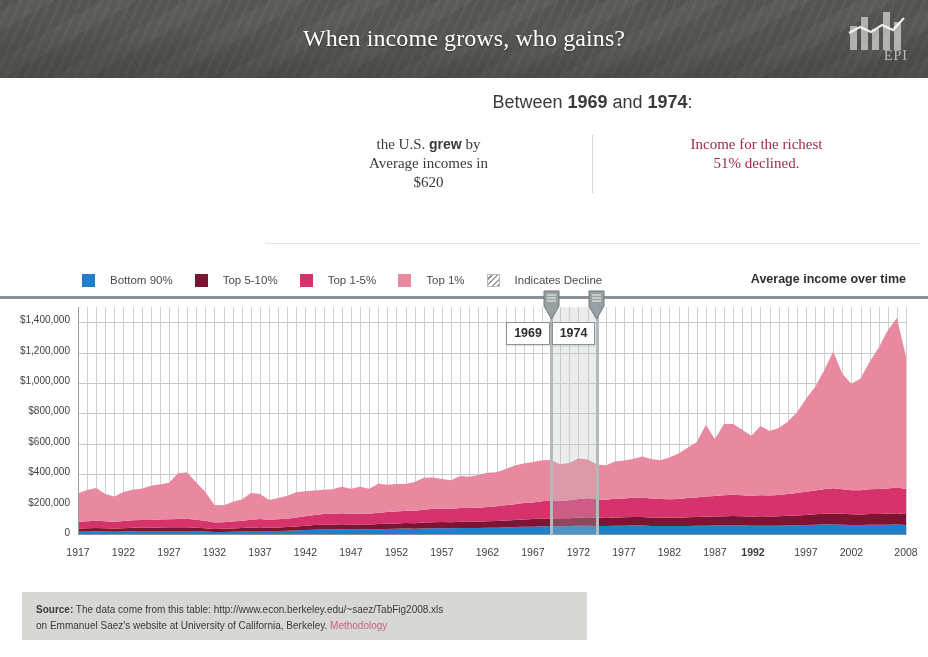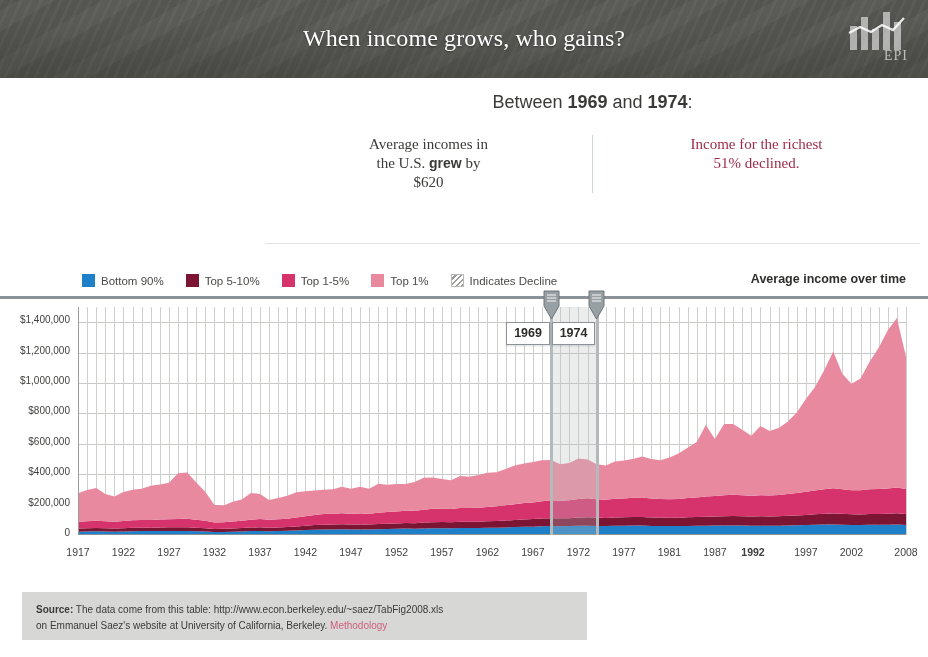--- a/index.html
+++ b/index.html
@@ -97,21 +97,21 @@
   .hr-sep{
     position:absolute;left:265px;top:243px;width:655px;height:1px;
     background:#e3e3e1;
   }
 
   
   .legend{
     position:absolute;left:82px;top:272px;height:16px;
     display:flex;align-items:center;gap:0px;
   }
-  .lg-item{display:flex;align-items:flex-end;margin-right:22px;}
+  .lg-item{display:flex;align-items:center;margin-right:22px;gap:9px;}
   .sw{width:13px;height:13px;margin-right:6px;display:inline-block;}
   .lg-label{font-size:11.5px;color:#4a4a48;}
   .sw-hatch{
     background:#ffffff;border:1px solid #b9b9b7;box-sizing:border-box;
     background-image:repeating-linear-gradient(-45deg,#9b9b99 0 1.5px,#ffffff 1.5px 4px);
   }
   .chart-title{
     position:absolute;right:22px;top:272px;
     font-size:12.5px;font-weight:bold;color:#2f2f2d;
   }
@@ -201,22 +201,22 @@
       </svg>
     </div>
     <div class="epi-text">EPI</div>
   </div>
 
 
   <div class="stats">
     <div class="between"><span>Between </span><b>1969</b><span> and </span><b>1974</b><span>:</span></div>
     <div class="cols">
       <div class="col c1">
+        <div><span>the U.S. </span><b>grew</b><span> by</span></div>
         <div>Average incomes in</div>
-        <div><span>the U.S. </span><b>grew</b><span> by</span></div>
         <div>$620</div>
       </div>
       <div class="col c2">
         <div>Income for the richest</div>
         <div>51% declined.</div>
       </div>
     </div>
   </div>
   <div class="hr-sep"></div>
 
@@ -382,21 +382,21 @@
       <div class="xlab" style="left: 136.484px;">1932</div>
       <div class="xlab" style="left: 181.978px;">1937</div>
       <div class="xlab" style="left: 227.473px;">1942</div>
       <div class="xlab" style="left: 272.967px;">1947</div>
       <div class="xlab" style="left: 318.462px;">1952</div>
       <div class="xlab" style="left: 363.956px;">1957</div>
       <div class="xlab" style="left: 409.451px;">1962</div>
       <div class="xlab" style="left: 454.945px;">1967</div>
       <div class="xlab" style="left: 500.44px;">1972</div>
       <div class="xlab" style="left: 545.934px;">1977</div>
-      <div class="xlab" style="left: 591.429px;">1981</div>
+      <div class="xlab" style="left: 591.429px;">1982</div>
       <div class="xlab" style="left: 636.923px;">1987</div>
       <div class="xlab" style="left: 675px; font-weight: bold;">1992</div>
       <div class="xlab" style="left: 727.912px;">1997</div>
       <div class="xlab" style="left: 773.407px;">2002</div>
       <div class="xlab" style="left: 828px;">2008</div>
     </div>
 
   <div class="handle" id="handleL" style="left: 542.643px; top: 290px;">
     <svg width="17" height="30" viewBox="0 0 17 30">
       <path d="M1,1 H16 V16 L8.5,29 L1,16 Z" fill="#98a0a4" stroke="#6f777b" stroke-width="1"></path>

